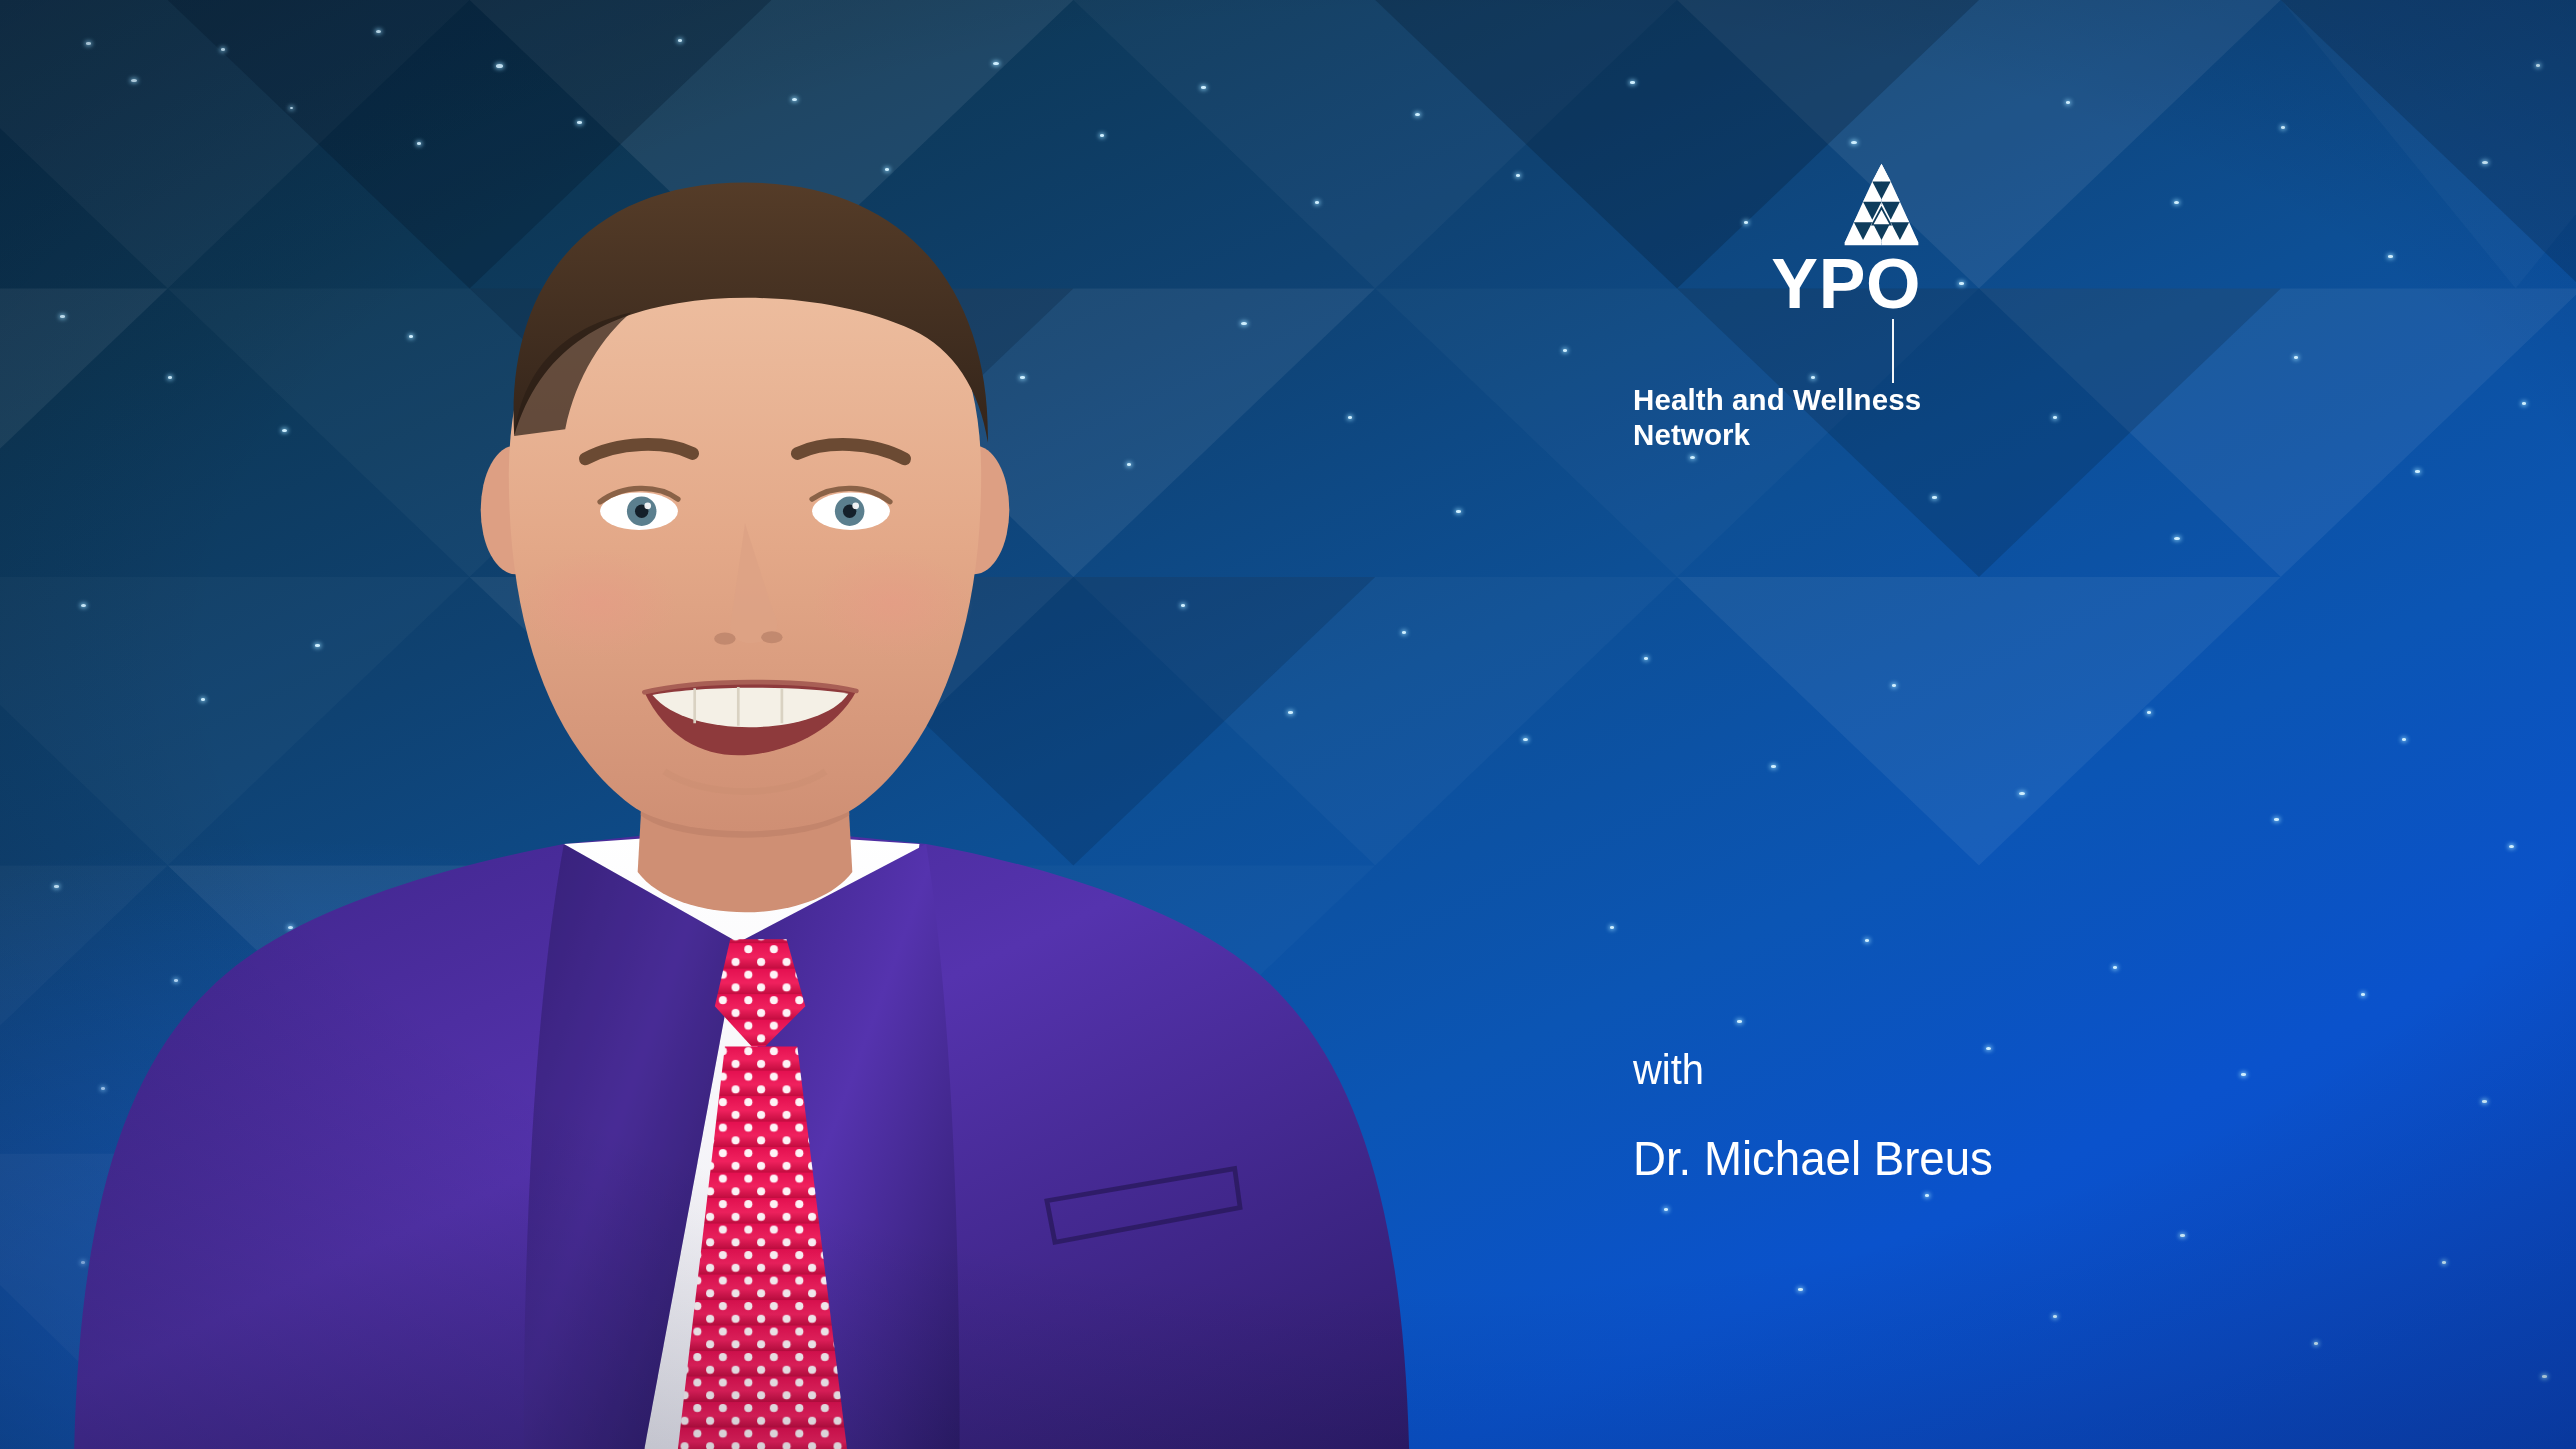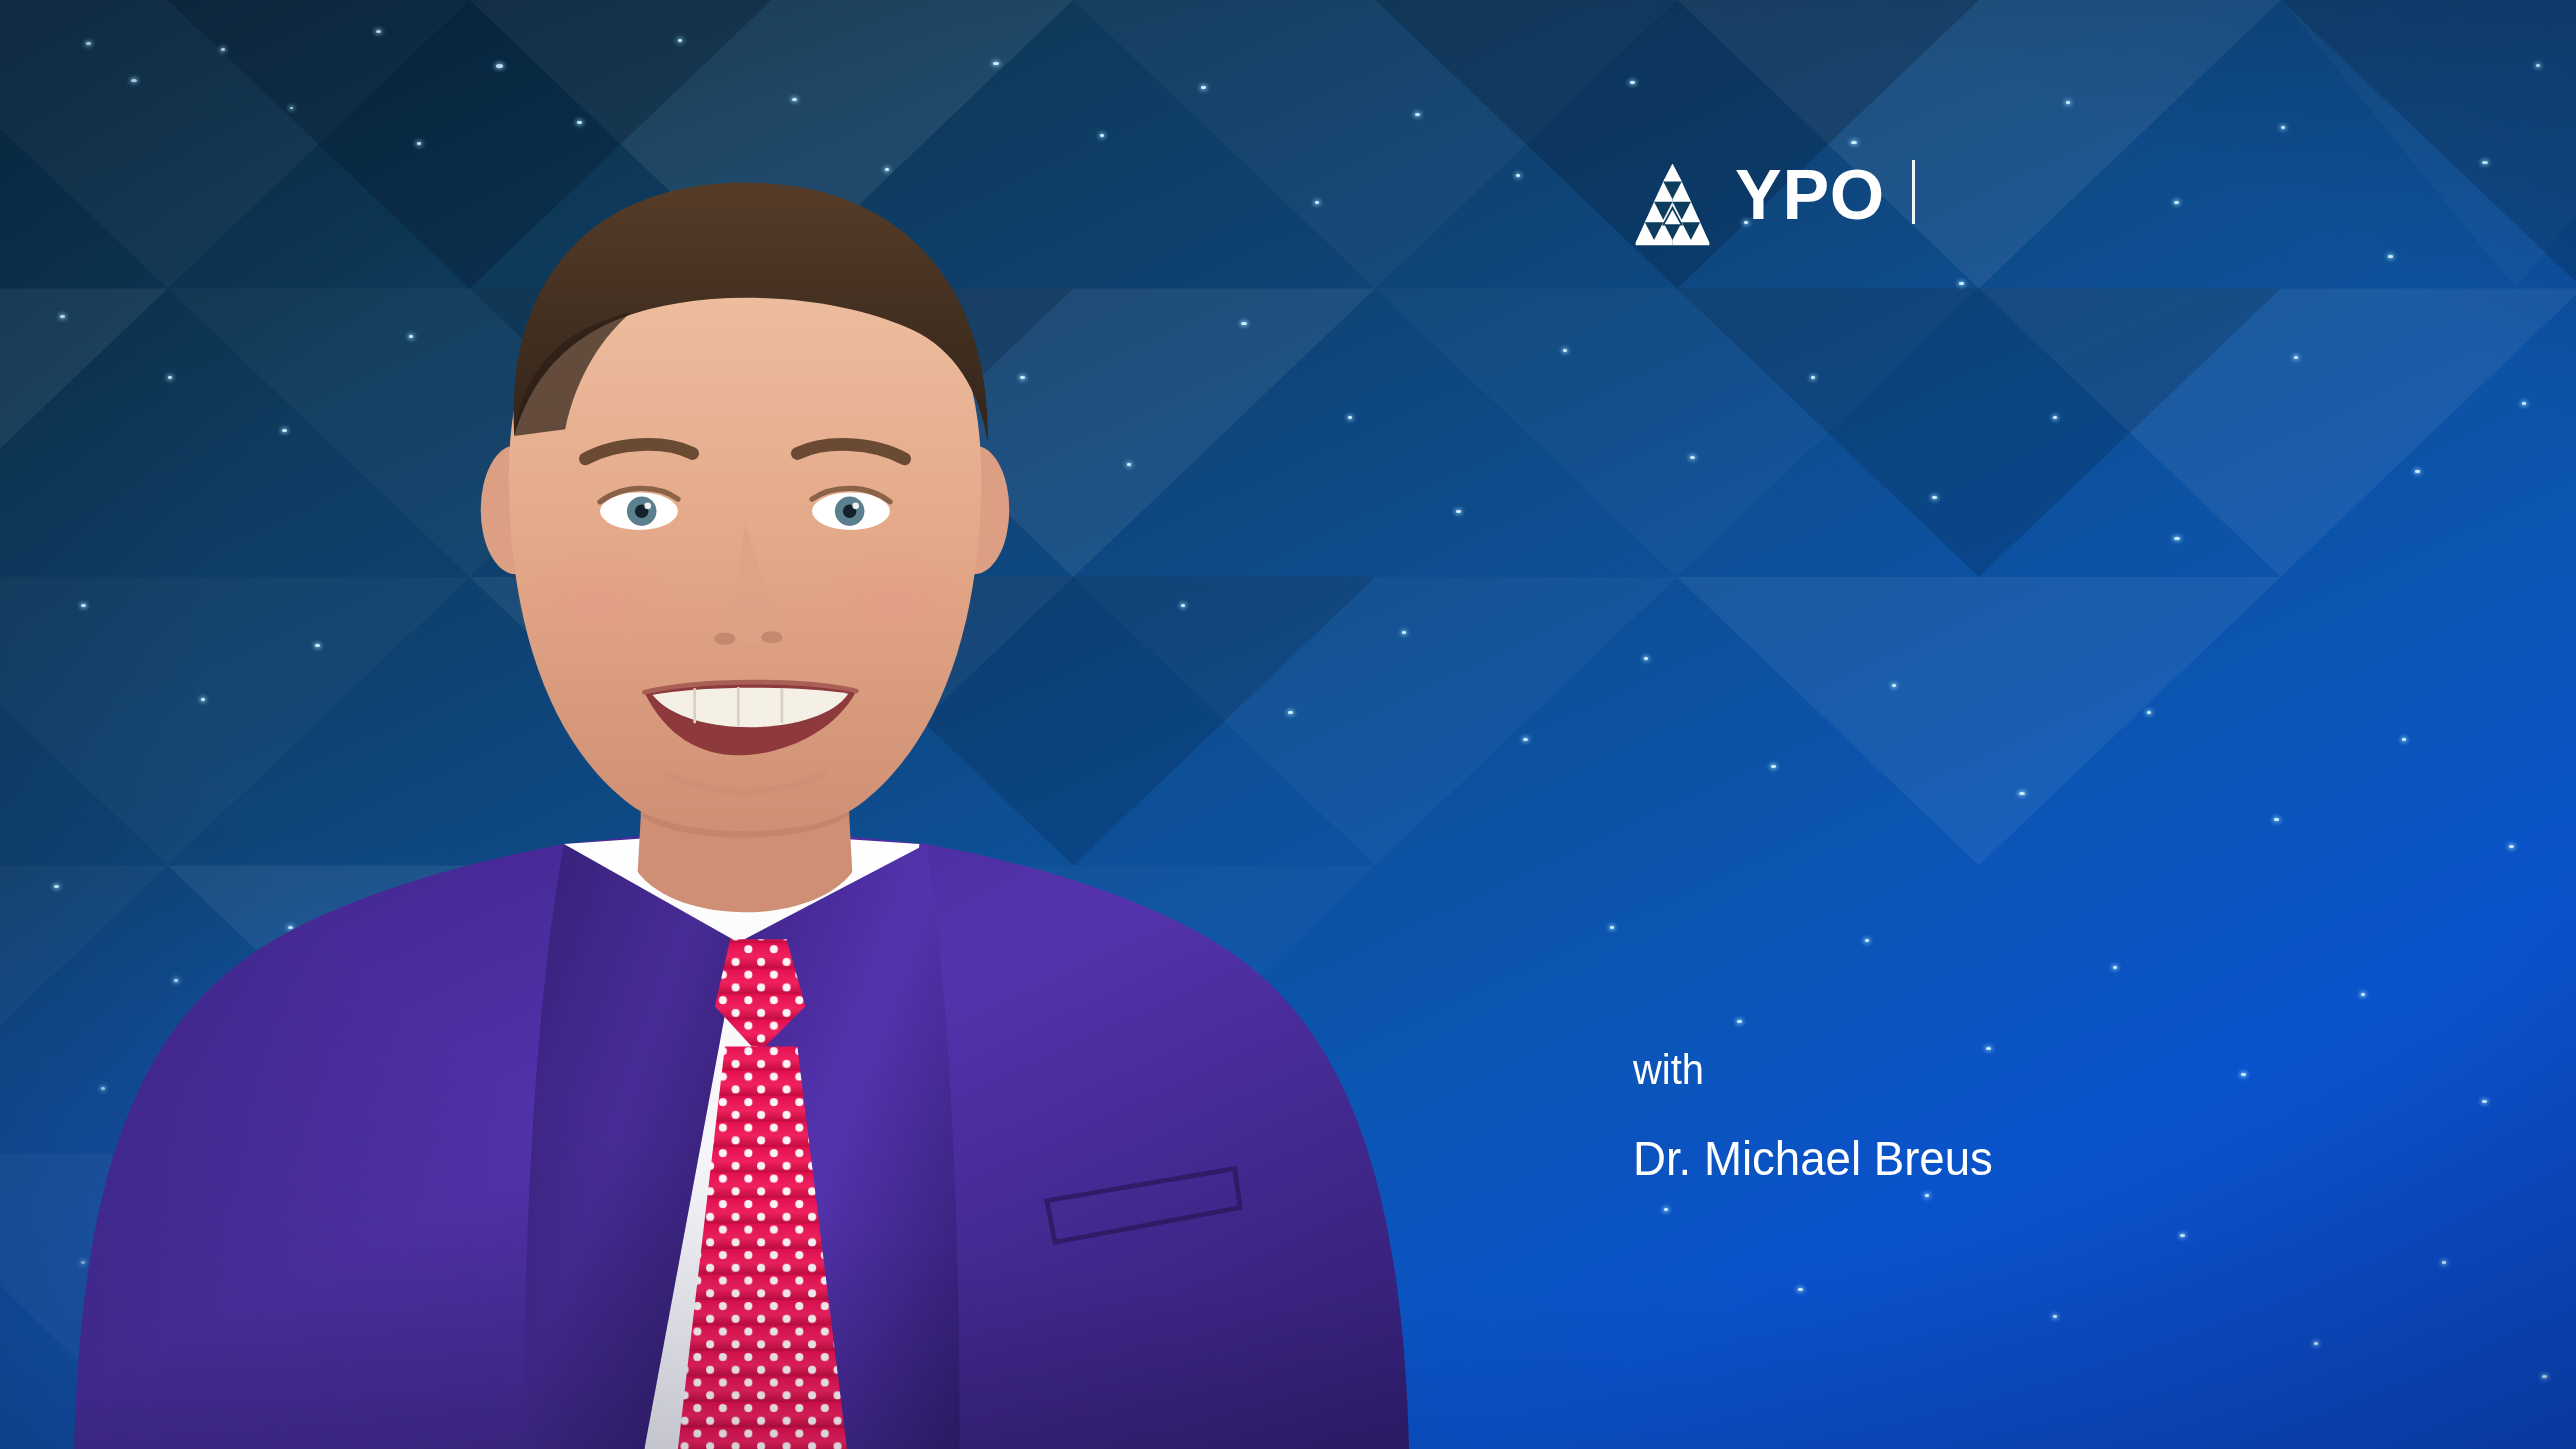--- a/index.html
+++ b/index.html
@@ -25,21 +25,21 @@
     background:radial-gradient(ellipse 85% 80% at 55% 45%, rgba(0,0,0,0) 55%, rgba(0,10,30,.35) 100%);}
 
   
   .portrait{position:absolute;left:54px;bottom:0;width:1382px;height:1449px;}
   .portrait svg{width:100%;height:100%;display:block;}
 
   
   .content{position:absolute;left:1633px;top:0;width:899px;height:1449px;color:#fff;}
 
   
-  .lockup{position:absolute;top:160px;left:0;display:flex;align-items:flex-start;gap:0;}
+  .lockup{position:absolute;top:160px;left:0;display:flex;align-items:flex-end;gap:0;flex-direction:column;}
   .mark{width:79px;height:89px;flex:0 0 auto;}
   .mark svg{width:100%;height:100%;display:block;}
   .ypo{font-size:70px;font-weight:700;letter-spacing:0.7px;line-height:1;
        margin-left:23px;color:#fff;font-family:"Liberation Sans",sans-serif;}
   .rule{width:2.7px;height:64px;background:#ffffff;margin:0 27px;opacity:.95;flex:0 0 auto;}
   .netwrap{font-size:29.5px;font-weight:700;line-height:1.18;letter-spacing:0.1px;}
 
   
   .headline{position:absolute;top:376px;left:0;width:899px;}
   .hl{display:block;white-space:nowrap;color:#fff;
@@ -351,20 +351,24 @@
             <polygon points="46,93 74,93 60,120"></polygon>
             <polygon points="74,93 102,93 88,120"></polygon>
 
             <polygon points="60,68 76,98 44,98"></polygon>
           </g>
           <polygon points="60,74 72,96 48,96" fill="#ffffff"></polygon>
         </svg>
       </div>
       <div class="ypo">YPO</div>
       <div class="rule"></div>
+      <div class="netwrap">
+        <div>Health and Wellness</div>
+        <div>Network</div>
+      </div>
     </div>
 
 
     <div class="credit">
       <span class="with">with</span>
       <span class="name">Dr. Michael Breus</span>
     </div>
 
   </div>
 </div>

